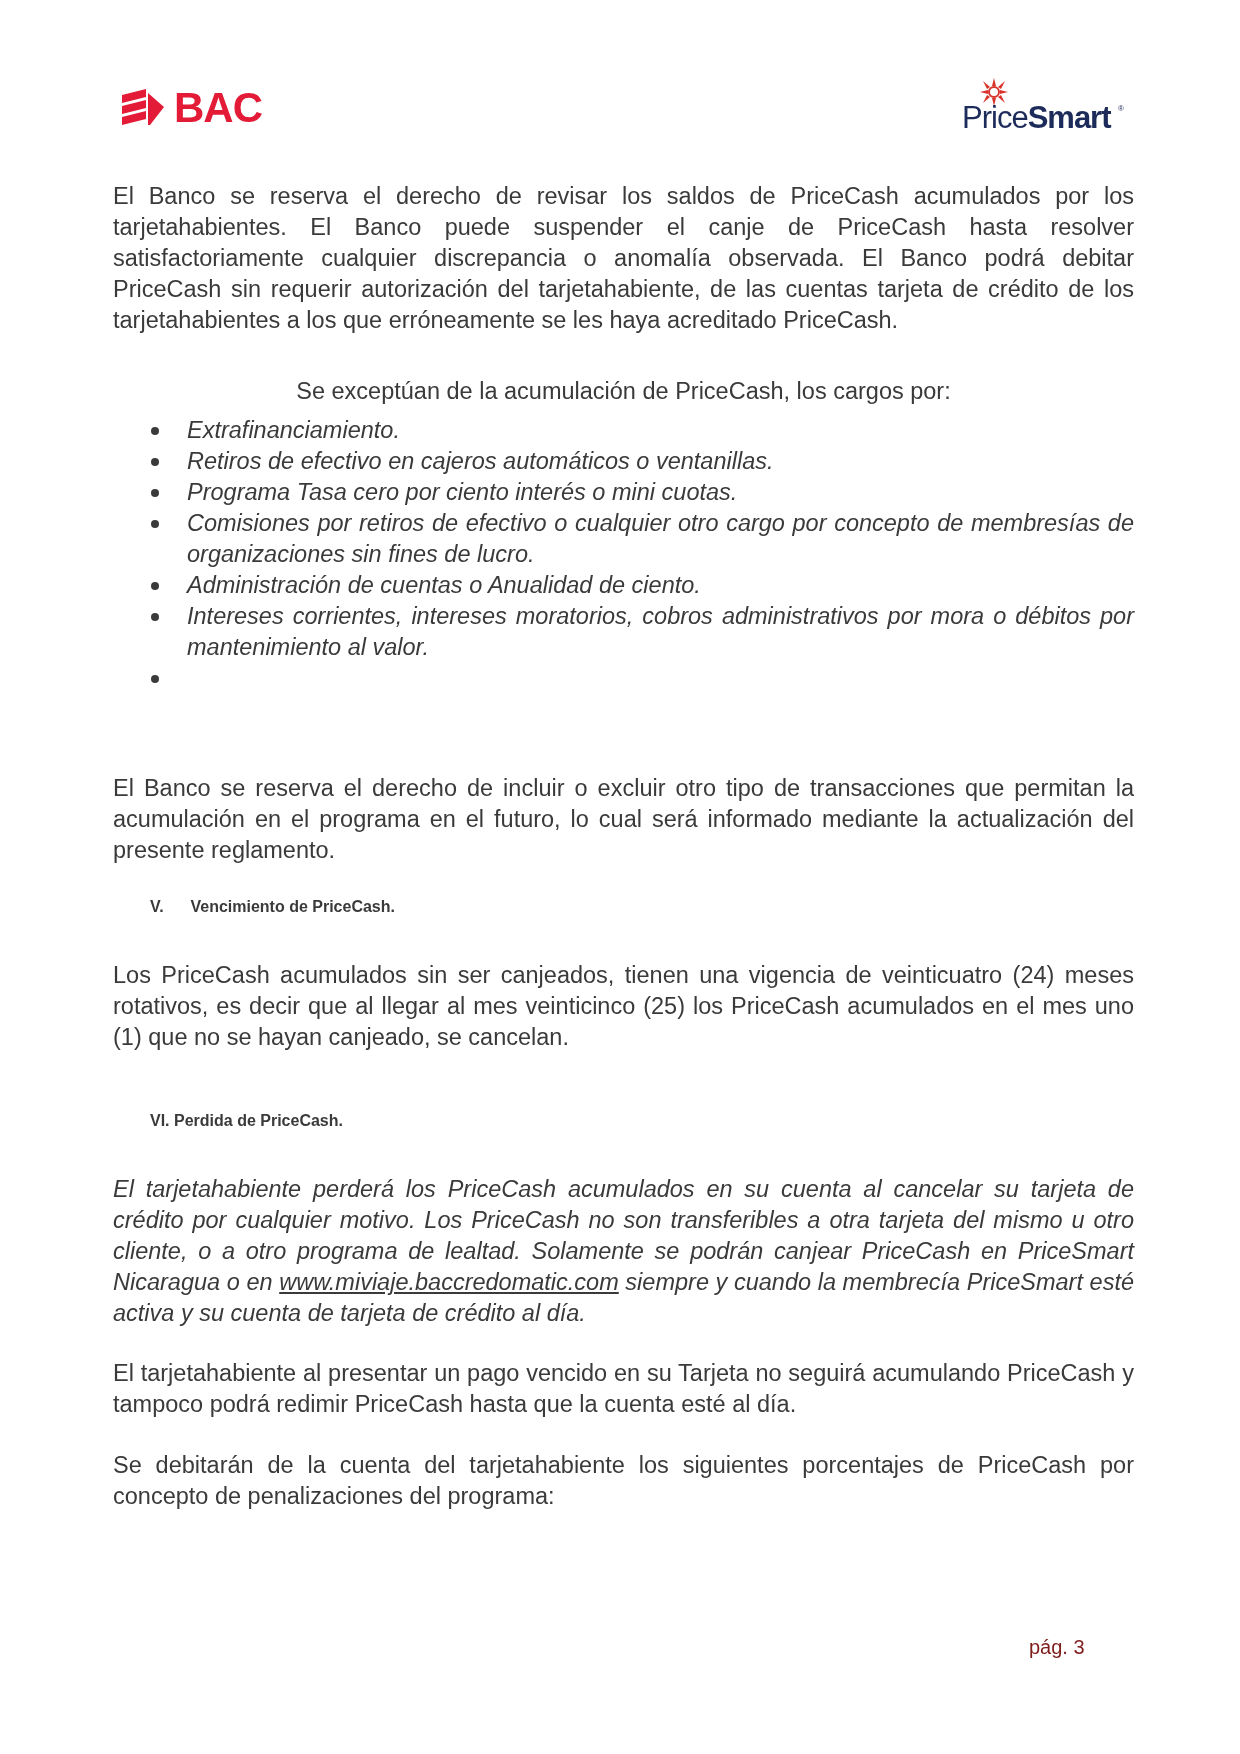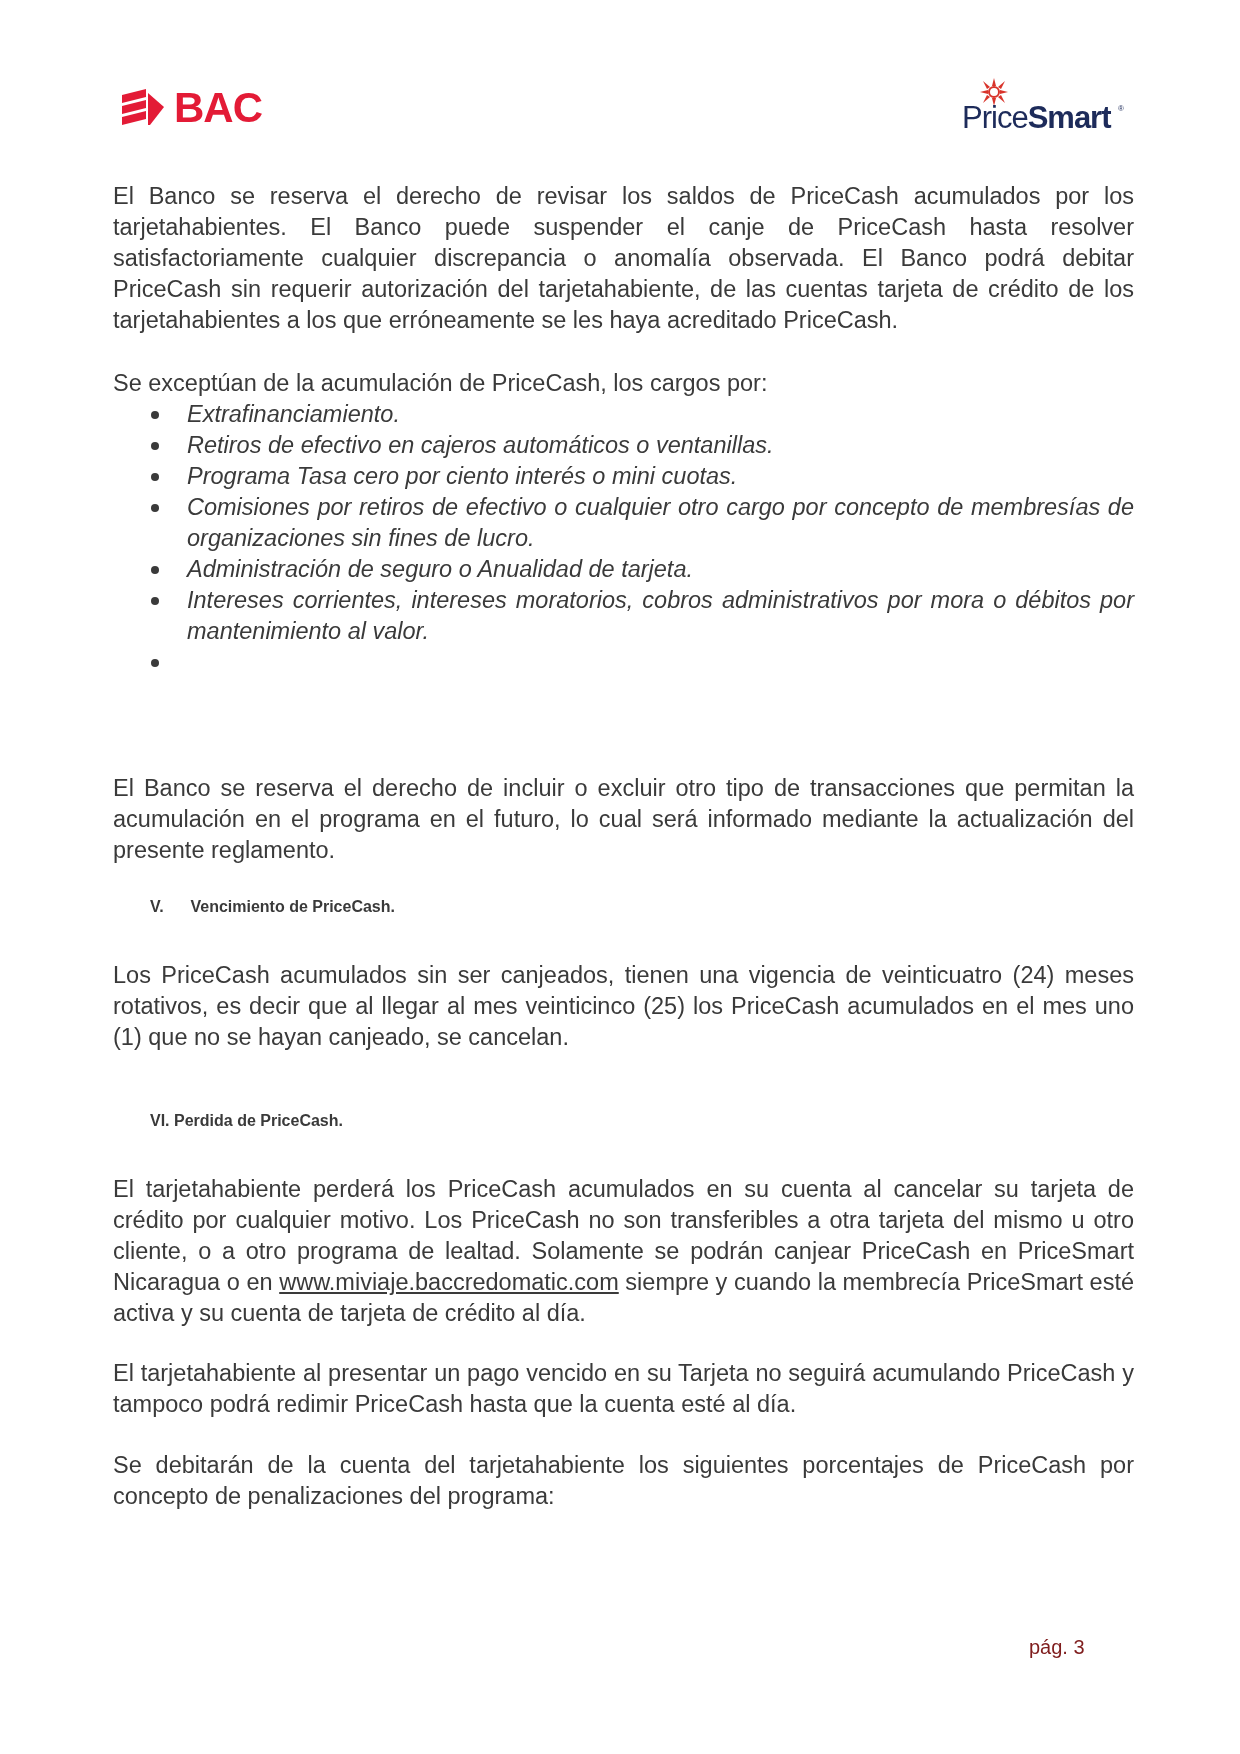--- a/index.html
+++ b/index.html
@@ -11,21 +11,21 @@
     .logo-bac .mark { width: 46px; height: 46px; margin-right: 8px; }
     .logo-bac .word { font-family: "Liberation Sans", sans-serif; font-weight: bold; font-size: 42px; color: #e31b36; letter-spacing: -1px; line-height: 48px; }
     .logo-ps { position: absolute; left: 958px; top: 78px; width: 168px; height: 62px; }
     .logo-ps .sun { position: absolute; left: 20px; top: 0; width: 32px; height: 28px; }
     .logo-ps .word { position: absolute; left: 4px; top: 22px; font-size: 31px; line-height: 36px; color: #1d2b5a; letter-spacing: -1px; white-space: nowrap; }
     .logo-ps .word b { font-weight: bold; margin-top: 9px; }
     .logo-ps .reg { position: absolute; left: 160px; top: 26px; font-size: 8px; color: #1d2b5a; }
 
     .content { position: absolute; left: 113px; width: 1021px; font-size: 23.5px; line-height: 31px; }
     p.just { margin: 0; text-align: justify; text-align-last: left; }
-    p.left { margin: 0; text-align: left; }
+    p.left { margin: 8px; text-align: center; }
     ul.bullets { margin: 0; padding: 0; list-style: none; font-style: italic; }
     ul.bullets li { position: relative; padding-left: 74px; text-align: justify; text-align-last: left; }
     ul.bullets li .dot { position: absolute; left: 38px; top: 12px; width: 8px; height: 8px; border-radius: 50%; background: #3a3a3a; }
     .heading { position: absolute; left: 150px; font-weight: bold; font-size: 16px; color: #3a3a3a; }
     .heading .num { display: inline-block; min-width: 36px; }
     a.link { color: #3a3a3a; text-decoration: underline; }
     .pageno { position: absolute; left: 1029px; top: 1636px; font-weight: normal; font-size: 20px; color: #7f1d1d; }
   </style>
 </head>
 <body>
@@ -62,21 +62,21 @@
   <p class="just">El Banco se reserva el derecho de revisar los saldos de PriceCash acumulados por los tarjetahabientes. El Banco puede suspender el canje de PriceCash hasta resolver satisfactoriamente cualquier discrepancia o anomalía observada. El Banco podrá debitar PriceCash sin requerir autorización del tarjetahabiente, de las cuentas tarjeta de crédito de los tarjetahabientes a los que erróneamente se les haya acreditado PriceCash.</p>
 </div>
 
 <div class="content" style="top:368px;">
   <p class="left">Se exceptúan de la acumulación de PriceCash, los cargos por:</p>
   <ul class="bullets">
     <li><span class="dot"></span><span>Extrafinanciamiento.</span></li>
     <li><span class="dot"></span><span>Retiros de efectivo en cajeros automáticos o ventanillas.</span></li>
     <li><span class="dot"></span><span>Programa Tasa cero por ciento interés o mini cuotas.</span></li>
     <li><span class="dot"></span><span>Comisiones por retiros de efectivo o cualquier otro cargo por concepto de membresías de organizaciones sin fines de lucro.</span></li>
-    <li><span class="dot"></span><span>Administración de seguro o Anualidad de tarjeta.</span></li>
+    <li><span class="dot"></span><span>Administración de cuentas o Anualidad de ciento.</span></li>
     <li><span class="dot"></span><span>Intereses corrientes, intereses moratorios, cobros administrativos por mora o débitos por mantenimiento al valor.</span></li>
     <li><span class="dot"></span></li>
   </ul>
 </div>
 
 <div class="content" style="top:773px;">
   <p class="just">El Banco se reserva el derecho de incluir o excluir otro tipo de transacciones que permitan la acumulación en el programa en el futuro, lo cual será informado mediante la actualización del presente reglamento.</p>
 </div>
 
 <div class="heading" style="top:898px;">
@@ -84,21 +84,21 @@
   <span>Vencimiento de PriceCash.</span>
 </div>
 <div class="content" style="top:960px;">
   <p class="just">Los PriceCash acumulados sin ser canjeados, tienen una vigencia de veinticuatro (24) meses rotativos, es decir que al llegar al mes veinticinco (25) los PriceCash acumulados en el mes uno (1) que no se hayan canjeado, se cancelan.</p>
 </div>
 
 <div class="heading" style="top:1112px;">
   <span>VI.</span>
   <span>Perdida de PriceCash.</span>
 </div>
-<div class="content" style="top:1174px;">
+<div class="content" style="top:1174px;font-style:italic;">
   <p class="just"><span>El tarjetahabiente perderá los PriceCash acumulados en su cuenta al cancelar su tarjeta de crédito por cualquier motivo. Los PriceCash no son transferibles a otra tarjeta del mismo u otro cliente, o a otro programa de lealtad. Solamente se podrán canjear PriceCash en PriceSmart Nicaragua o en </span><a class="link">www.miviaje.baccredomatic.com</a><span> siempre y cuando la membrecía PriceSmart esté activa y su cuenta de tarjeta de crédito al día.</span></p>
 </div>
 
 <div class="content" style="top:1358px;">
   <p class="just">El tarjetahabiente al presentar un pago vencido en su Tarjeta no seguirá acumulando PriceCash y tampoco podrá redimir PriceCash hasta que la cuenta esté al día.</p>
 </div>
 
 <div class="content" style="top:1450px;">
   <p class="just">Se debitarán de la cuenta del tarjetahabiente los siguientes porcentajes de PriceCash por concepto de penalizaciones del programa:</p>
 </div>

